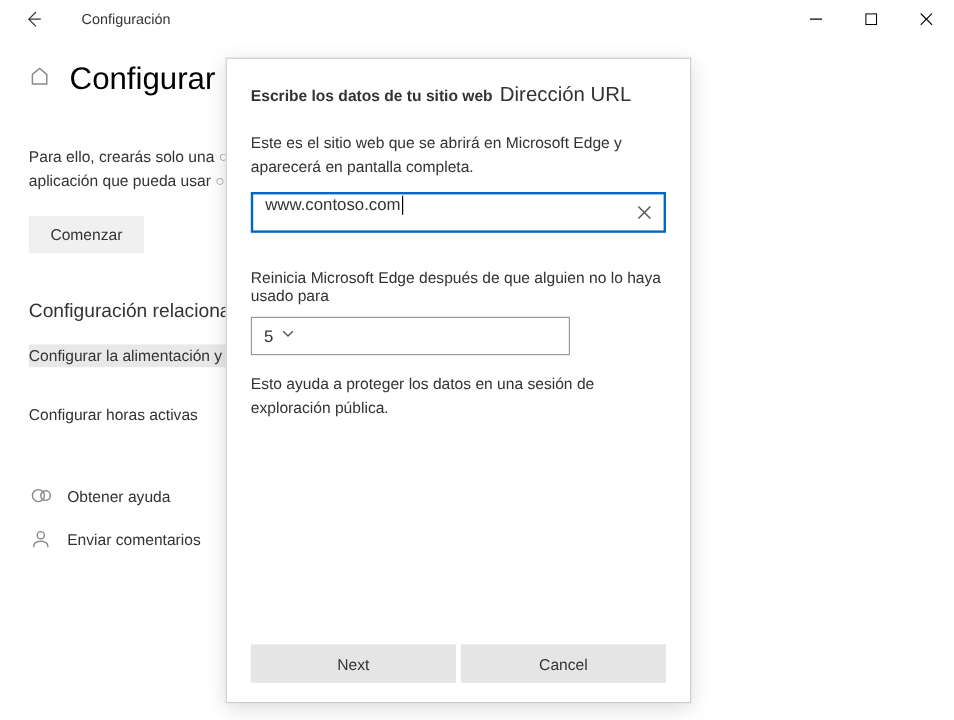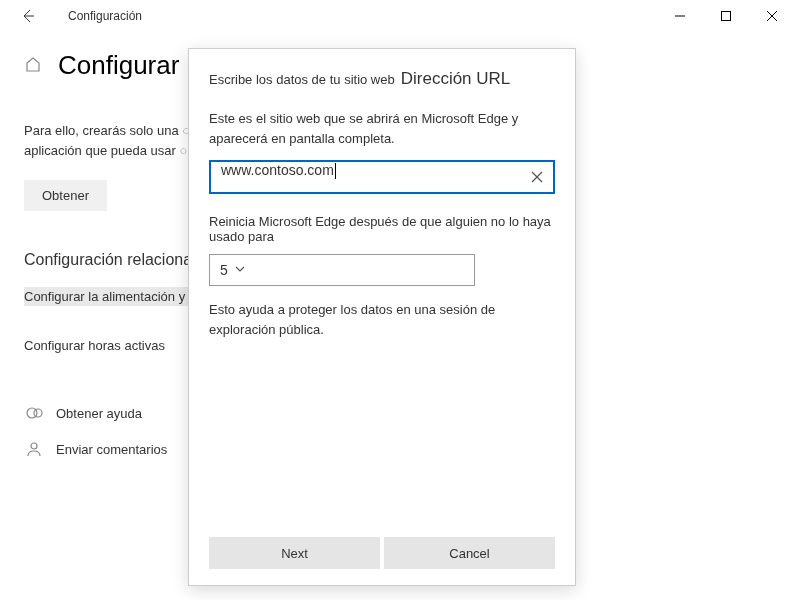--- a/index.html
+++ b/index.html
@@ -144,35 +144,36 @@
       padding: 20px 20px 16px 20px;
     }
     .dialog-header-row {
       display: flex;
       align-items: baseline;
       margin-bottom: 20px;
     }
     .dialog-small-label {
       font-size: 13px;
       color: #333;
+      font-weight: bold;
     }
     .dialog-big-label {
       font-size: 17px;
       color: #333;
       margin-left: 6px;
     }
     .dialog-desc {
       font-size: 13px;
       color: #333;
       line-height: 1.5;
       margin-bottom: 12px;
     }
     .url-input-wrap {
       position: relative;
-      margin-bottom: 20px;
+      margin-bottom: 30px;
     }
     .url-input {
       width: 100%;
       height: 34px;
       border: 2px solid #0067c0;
       padding: 0 36px 0 10px;
       font-size: 14px;
       color: #333;
       outline: none;
     }
@@ -294,21 +295,21 @@
         </svg>
     </span>
     <h1 class="page-title">Configurar un</h1>
   </div>
 
   <div class="intro-text">
     <span>Para ello, crearás solo una</span><span style="color:#999;"> ○</span><br>
     <span>aplicación que pueda usar</span><span style="color:#999;"> ○</span>
   </div>
 
-  <div class="begin-button">Obtener</div>
+  <div class="begin-button">Comenzar</div>
 
   <div class="related-header">Configuración relacionada</div>
   <div class="related-link highlighted">Configurar la alimentación y el trineo</div>
   <div style="height:12px;"></div>
   <div class="related-link">Configurar horas activas</div>
 
   <div class="help-section">
     <div class="help-row">
       <span class="help-icon-wrap">
         <svg width="18" height="18" viewBox="0 0 18 18">

